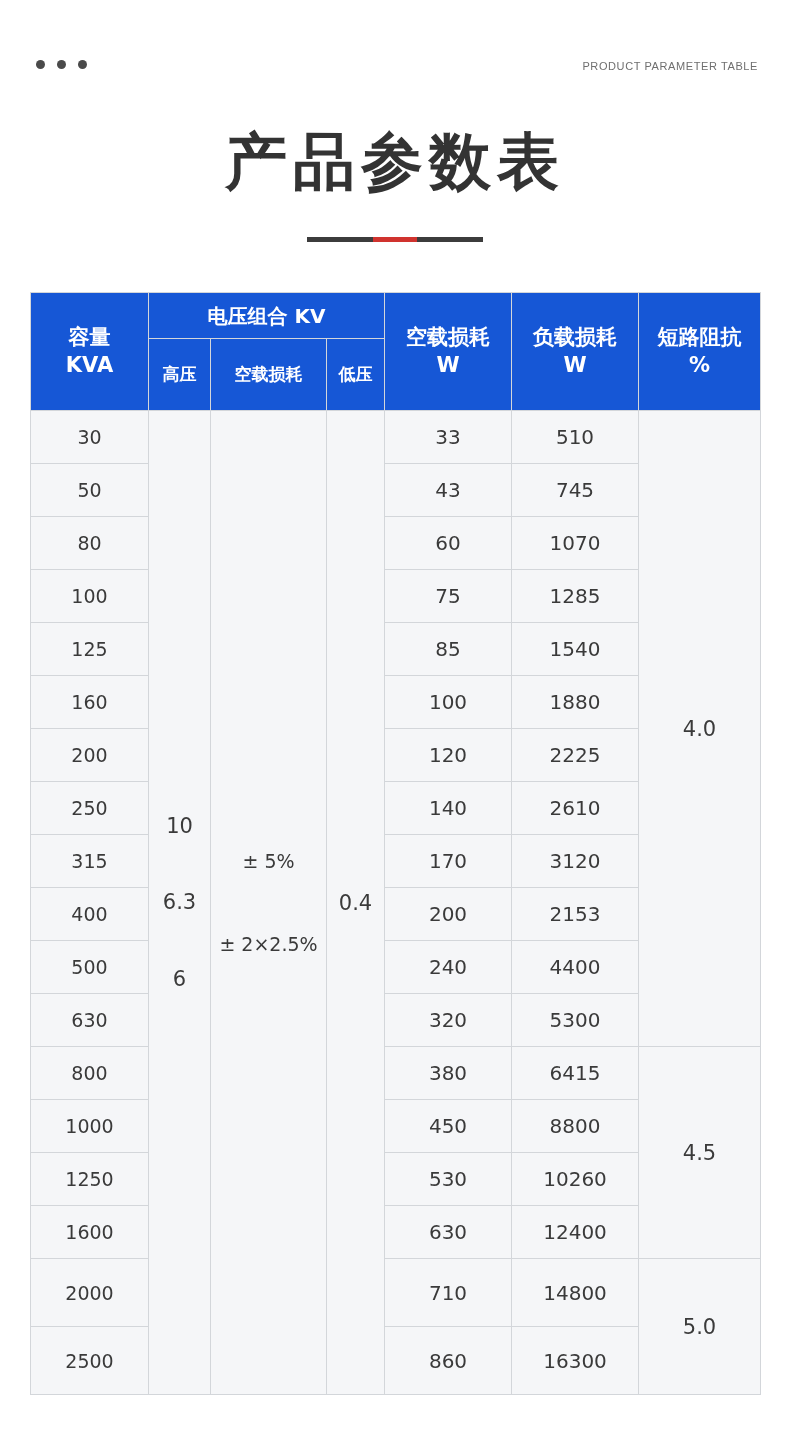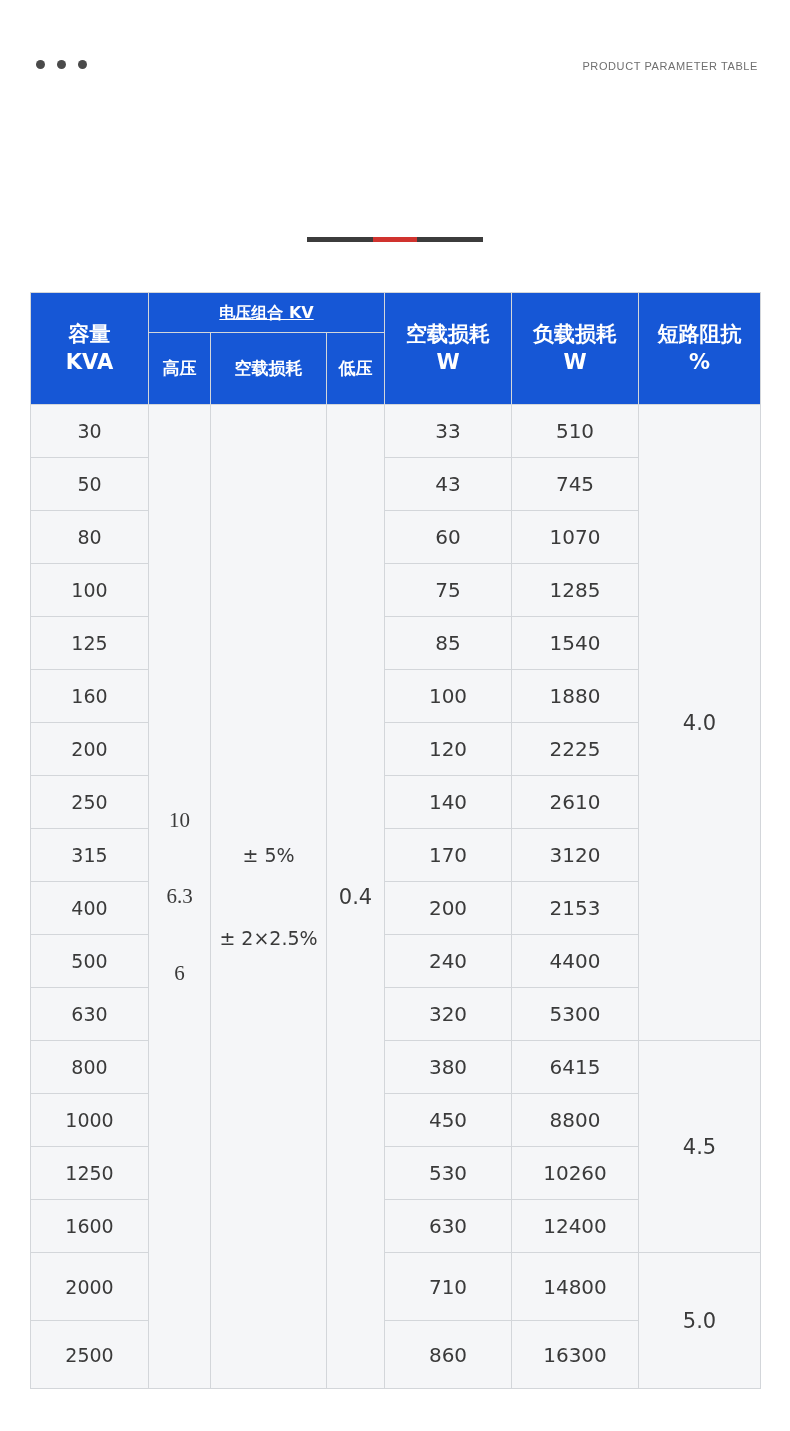--- a/index.html
+++ b/index.html
@@ -113,23 +113,22 @@
   .th-main {
     font-size: 21px;
     line-height: 1.32;
     padding: 6px 9px;
   }
   .th-sub {
     font-size: 17px;
     padding: 24px 2px;
   }
   .th-group {
-    font-size: 16px;
+    font-size: 20px;
     padding: 10px 1px 8px;
-    text-decoration: underline;
   }
   tbody td {
     background: #f5f6f8;
     font-size: 20px;
     color: #3a3a3a;
     height: 50px;
     font-family: "DejaVu Sans", "Liberation Sans", sans-serif;
   }
   tbody td.cap {
     font-size: 19px;
@@ -145,36 +144,37 @@
     line-height: 2.6;
   }
   td.tap {
     font-size: 19px;
     line-height: 3.0;
   }
   .hv-lines span, .tap-lines span {
     display: block;
   }
   .tap-lines span { margin: 26px 0; }
-  .hv-lines span { margin: 22px 0; font-family: Liberation Serif, serif; }
+  .hv-lines span { margin: 22px 0; }
 </style>
 </head>
 <body>
 
 <div class="page">
 
   <div class="topbar">
     <div class="dots">
       <i></i>
         <i></i>
         <i></i>
     </div>
     <div class="eyebrow">PRODUCT PARAMETER TABLE</div>
   </div>
 
+  <div class="title">产品参数表</div>
 
   <div class="rule">
     <div class="seg-dark"></div>
     <div class="seg-red"></div>
     <div class="seg-dark"></div>
   </div>
 
   <div class="table-wrap">
     <table class="param">
       <colgroup>

